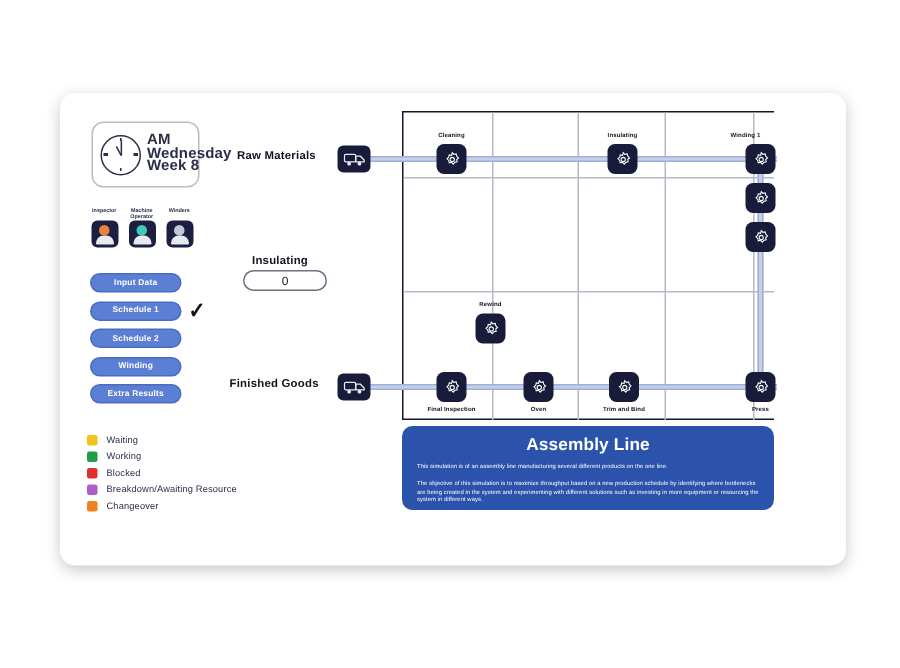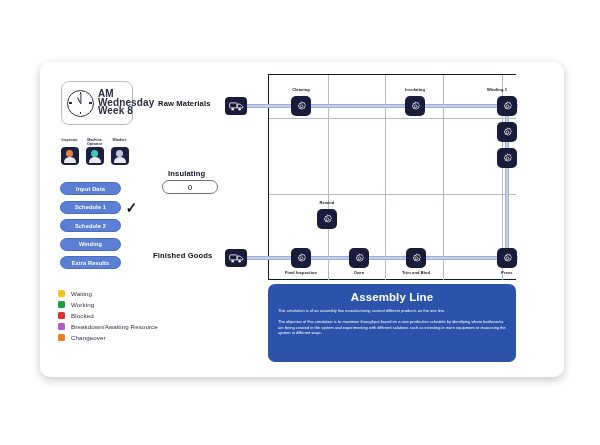--- a/index.html
+++ b/index.html
@@ -109,21 +109,21 @@
     text-align:center;width:48px;letter-spacing:.1px;
   }
   .truck{
     position:absolute;width:22px;height:18px;border-radius:4px;background:#181c3a;
     display:flex;align-items:center;justify-content:center;
   }
 
   
   .info{
     position:absolute;left:228px;top:222px;
-    width:248px;height:78px;
+    width:248px;height:56px;
     background:#2b53ac;border-radius:7px;
     padding:6px 10px 0 10px;box-sizing:border-box;
   }
   .info-title{
     font-size:11.5px;font-weight:bold;color:#ffffff;text-align:center;
     letter-spacing:.1px;margin:1px 0 5px 0;
   }
   .info-p{
     font-size:3.9px;line-height:5.4px;color:#ffffff;
     letter-spacing:.05px;margin:0 0 6px 0;

